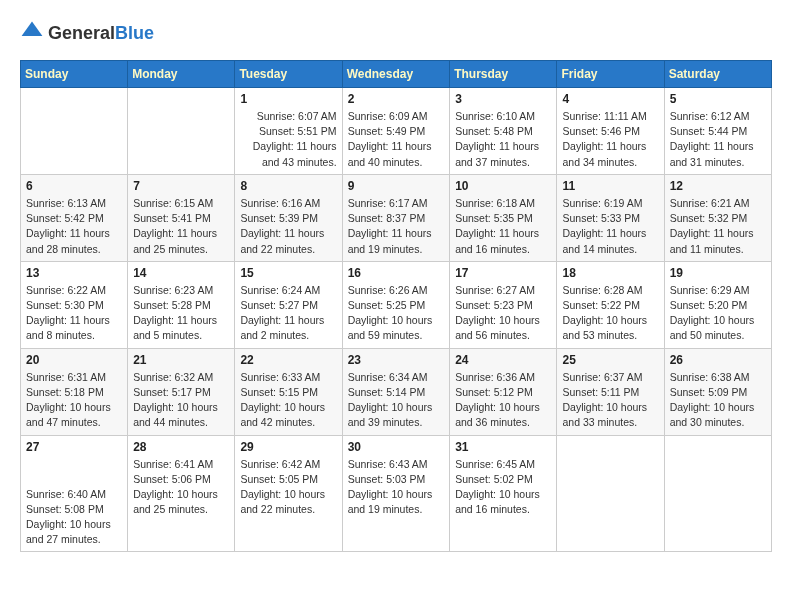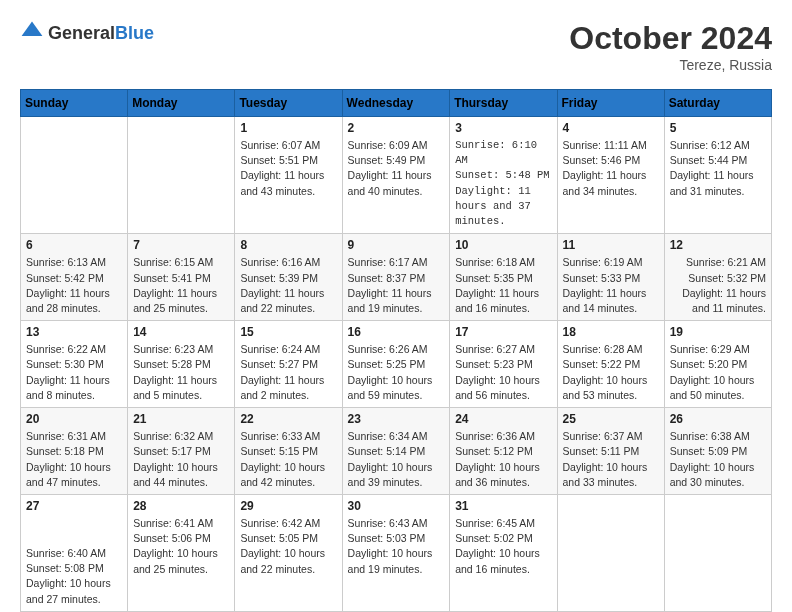--- a/index.html
+++ b/index.html
@@ -47,21 +47,21 @@
       font-size: 14px;
       color: #555;
     }
     .calendar {
       width: 100%;
       border-collapse: collapse;
       font-size: 11px;
     }
     .calendar th {
       background: #2878c8;
-      color: #000000;
+      color: #fef9c3;
       padding: 6px 4px;
       text-align: left;
       font-size: 12px;
       font-weight: bold;
       border: 1px solid #1a5fa0;
     }
     .calendar td {
       border: 1px solid #ccc;
       vertical-align: top;
       padding: 4px 5px;
@@ -92,57 +92,53 @@
 
 <div class="header">
   <div class="logo">
     <svg class="logo-icon" viewBox="0 0 30 30" xmlns="http://www.w3.org/2000/svg">
       <polygon points="15,2 28,20 2,20" fill="#2878c8"></polygon>
     </svg>
     <div>
       <span class="logo-text-general">General</span><span class="logo-text-blue">Blue</span>
     </div>
   </div>
-  <div class="title-block">
-    <div class="month-title">October 2024</div>
-    <div class="location">Tereze, Russia</div>
-  </div>
 </div>
 
 <table class="calendar">
   <thead>
     <tr id="days-header">
     <th>Sunday</th>
         <th>Monday</th>
         <th>Tuesday</th>
         <th>Wednesday</th>
         <th>Thursday</th>
         <th>Friday</th>
         <th>Saturday</th>
       </tr>
   </thead>
   <tbody id="calendar-body">
   <tr>
         <td class="empty-cell"></td>
         <td class="empty-cell"></td>
         <td>
           <div class="day-number">1</div>
-          <div class="day-info" style="white-space: pre-line;">Sunrise: 6:07 AM
+          <div class="day-info" style="white-space: pre-line; text-align: right;">Sunrise: 6:07 AM
 Sunset: 5:51 PM
 Daylight: 11 hours and 43 minutes.</div>
         </td>
         <td>
           <div class="day-number">2</div>
           <div class="day-info" style="white-space: pre-line;">Sunrise: 6:09 AM
 Sunset: 5:49 PM
 Daylight: 11 hours and 40 minutes.</div>
         </td>
         <td>
           <div class="day-number">3</div>
-          <div class="day-info" style="white-space: pre-line; font-family: Liberation Mono, monospace;">Sunrise: 6:10 AM
+          <div class="day-info" style="white-space: pre-line;">Sunrise: 6:10 AM
 Sunset: 5:48 PM
 Daylight: 11 hours and 37 minutes.</div>
         </td>
         <td>
           <div class="day-number">4</div>
           <div class="day-info" style="white-space: pre-line;">Sunrise: 11:11 AM
 Sunset: 5:46 PM
 Daylight: 11 hours and 34 minutes.</div>
         </td>
         <td>
@@ -184,21 +180,21 @@
 Daylight: 11 hours and 16 minutes.</div>
         </td>
         <td>
           <div class="day-number">11</div>
           <div class="day-info" style="white-space: pre-line;">Sunrise: 6:19 AM
 Sunset: 5:33 PM
 Daylight: 11 hours and 14 minutes.</div>
         </td>
         <td>
           <div class="day-number">12</div>
-          <div class="day-info" style="white-space: pre-line; text-align: right;">Sunrise: 6:21 AM
+          <div class="day-info" style="white-space: pre-line;">Sunrise: 6:21 AM
 Sunset: 5:32 PM
 Daylight: 11 hours and 11 minutes.</div>
         </td>
       </tr>
       <tr>
         <td>
           <div class="day-number">13</div>
           <div class="day-info" style="white-space: pre-line;">Sunrise: 6:22 AM
 Sunset: 5:30 PM
 Daylight: 11 hours and 8 minutes.</div>

